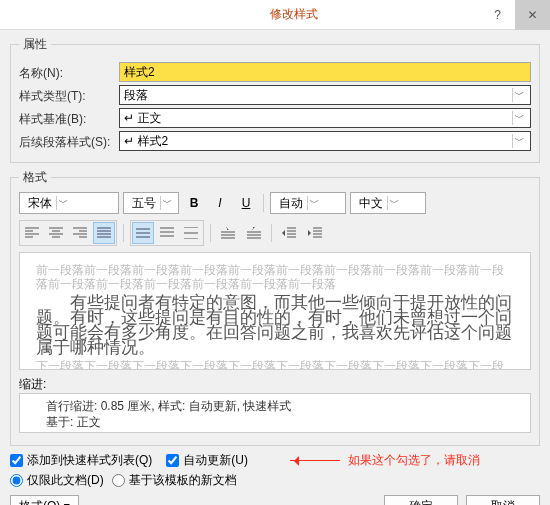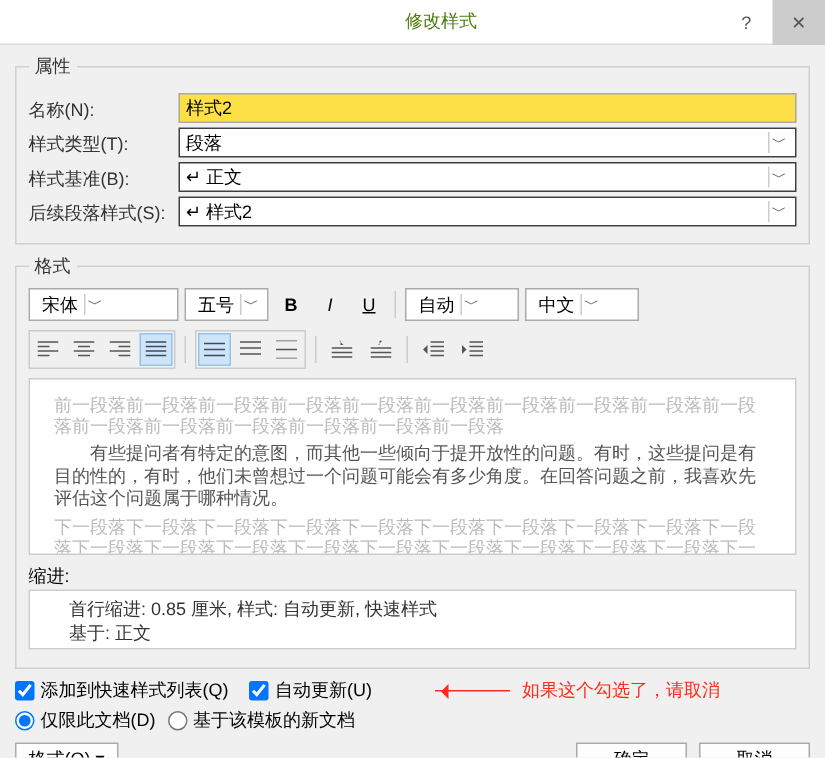--- a/index.html
+++ b/index.html
@@ -1,39 +1,39 @@
 <!DOCTYPE html>
 <html><head>
 <meta charset="utf-8">
 <style>
   * { box-sizing: border-box; font-family: "Microsoft YaHei", "SimSun", sans-serif; font-size: 12px; }
   body { margin: 0; background: #f0f0f0; width: 550px; height: 505px; position: relative; }
   .titlebar { height: 30px; background: #fff; display: flex; align-items: center; justify-content: center; position: relative; border-bottom: 1px solid #ddd; }
-  .titlebar .title { color: #4d7c0f; margin-left: 38px; }
+  .titlebar .title { color: #c2410c; margin-left: 38px; }
   .titlebar .ctrls { position: absolute; right: 0; top: 0; display: flex; }
   .titlebar .ctrl { width: 35px; height: 30px; display: flex; align-items: center; justify-content: center; color: #555; }
   .closebtn { background: #ccc; }
   .content { padding: 6px 10px 10px 10px; }
   fieldset { border: 1px solid #d0d0d0; padding: 6px 8px 8px 8px; margin: 0 0 6px 0; }
   legend { padding: 0 4px; color: #333; }
   .row { display: flex; align-items: flex-end; margin: 3px 0; }
   .lbl { width: 100px; color: #333; }
   input[type=text] { flex: 1; border: 1px solid #aaa; height: 20px; padding: 0 4px; background: #fde047; }
   .combo { flex: 1; display: flex; align-items: center; border: 1px solid #404040; height: 20px; background: #fff; padding: 0 4px; justify-content: space-between; }
   .combo .txt { flex: 1; }
   .combo .arrow, .ddarrow { width: 14px; text-align: center; color: #555; font-size: 10px; border-left: 1px solid #ccc; }
   .inline-combo { display: flex; align-items: center; border: 1px solid #aaa; height: 22px; background: #fff; padding: 0 4px; }
   .inline-combo .txt { padding: 0 4px; text-align: right; }
   .toolbar { display: flex; align-items: center; gap: 4px; margin-bottom: 6px; flex-wrap: nowrap; }
   .toolbar .sep { width: 1px; height: 18px; background: #ccc; margin: 0 2px; }
   .btnic { width: 22px; height: 22px; display: flex; align-items: center; justify-content: center; border: 1px solid transparent; }
   .btnic.pressed { border: 1px solid #99c2e8; background: #cde6f7; }
   .alignbox { display: flex; gap: 2px; border: 1px solid #ccc; padding: 1px; }
   .preview { border: 1px solid #ccc; background: #fff; height: 118px; padding: 10px 16px 10px 16px; margin-bottom: 6px; overflow: hidden; color: #bbb; font-size: 11px; line-height: 14px; }
-  .preview .sample { color: #555; font-size: 12px; line-height: 15px; margin: 4px 0; }
+  .preview .sample { color: #555; font-size: 17px; line-height: 15px; margin: 4px 0; }
   .descbox { border: 1px solid #ccc; background: #fff; height: 40px; padding: 4px 26px; color: #333; line-height: 16px; margin-bottom: 4px; }
   .checkrow { display: flex; align-items: center; margin: 3px 0; }
   .checkrow input { margin: 0 4px 0 0; }
   .footer { display: flex; align-items: center; margin-top: 6px; }
   .formatbtn { border: 1px solid #aaa; background: #fdfdfd; height: 22px; padding: 0 8px; display: flex; align-items: center; }
   .push { flex: 1; }
   .dlgbtn { border: 1px solid #aaa; background: #fdfdfd; height: 22px; width: 74px; margin-left: 8px; }
   .annot { position: absolute; left: 290px; top: 452px; color: #ff2a1a; display: flex; align-items: center; }
   .annot .arrowln { width: 50px; height: 1px; background: #ff2a1a; position: relative; margin-right: 8px; }
   .annot .arrowln::before { content: ""; position: absolute; left: -1px; top: -4px; border: 5px solid transparent; border-right-color: #ff2a1a; }

